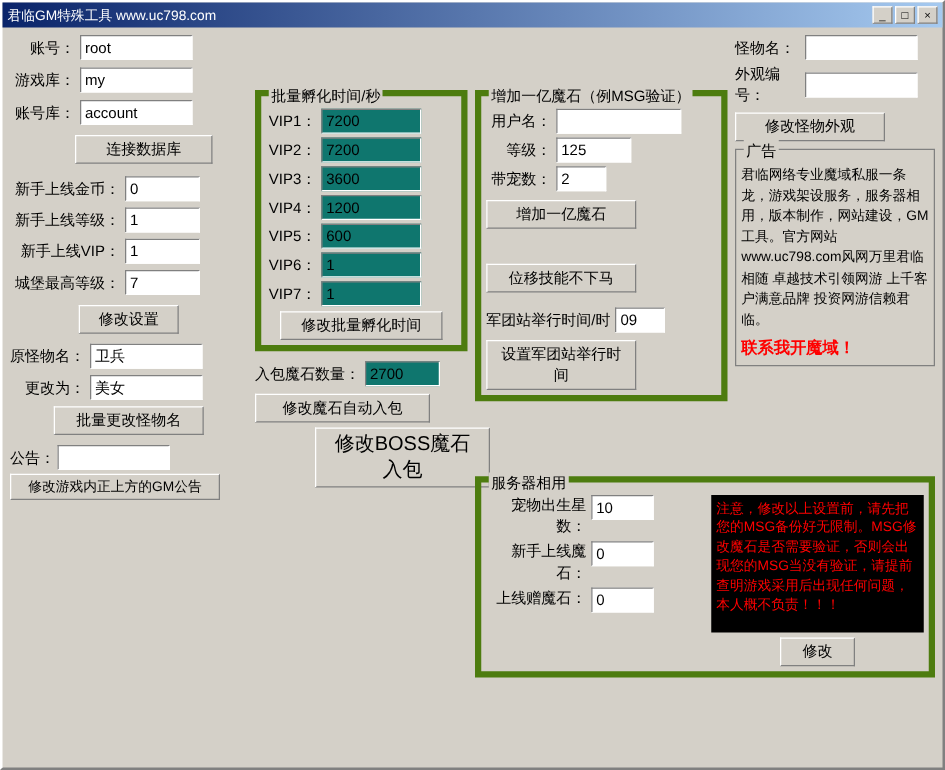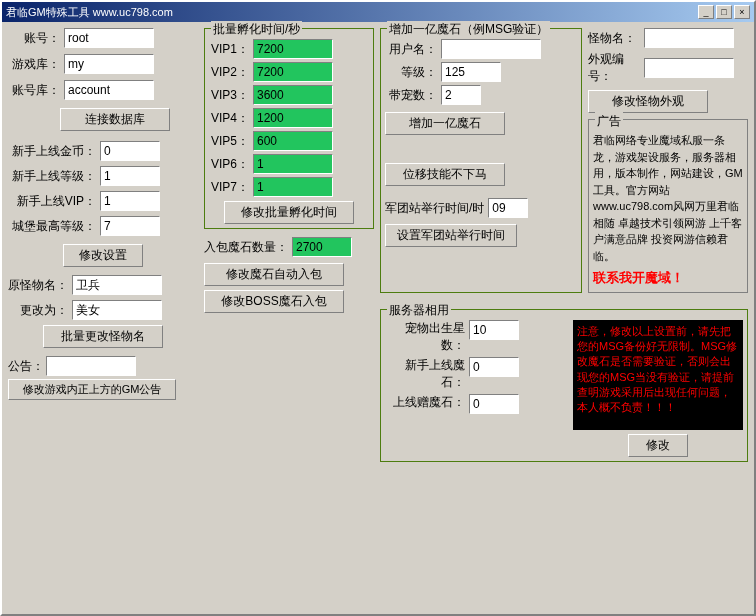--- a/index.html
+++ b/index.html
@@ -125,23 +125,24 @@
     }
     
     .mid-col {
       width: 170px;
       flex-shrink: 0;
       display: flex;
       flex-direction: column;
       gap: 4px;
     }
     .group-box {
-      border: 1px solid #4d7c0f;
+      border: 5px solid #4d7c0f;
       padding: 4px;
       position: relative;
+      margin-top: 44px;
     }
     .group-box-title {
       position: absolute;
       top: -8px;
       left: 6px;
       background: #d4d0c8;
       padding: 0 2px;
       font-size: 12px;
     }
     .vip-row {
@@ -155,21 +156,21 @@
       text-align: right;
     }
     .vip-input {
       width: 80px;
       height: 20px;
       border: 1px solid;
       border-top-color: #808080;
       border-left-color: #808080;
       border-right-color: #ffffff;
       border-bottom-color: #ffffff;
-      background: #22c55e;
+      background: #0f766e;
       padding: 1px 3px;
       font-size: 12px;
     }
     .entry-row {
       display: flex;
       align-items: center;
       gap: 4px;
       margin-top: 4px;
     }
     
@@ -231,21 +232,21 @@
       border: 1px solid;
       border-top-color: #808080;
       border-left-color: #808080;
       border-right-color: #ffffff;
       border-bottom-color: #ffffff;
       background: white;
       padding: 1px 3px;
       font-size: 12px;
     }
     .set-army-btn {
-      width: 132px;
+      width: 120px;
       margin-top: 3px;
     }
     .danger-left {
       flex: 1;
     }
     .danger-row {
       display: flex;
       gap: 4px;
       margin-bottom: 3px;
     }
@@ -426,21 +427,21 @@
           <button class="btn" style="width:130px;font-size:12px;">修改批量孵化时间</button>
         </div>
       </div>
 
       <div class="entry-row">
         <span>入包魔石数量：</span>
         <input class="vip-input" type="text" style="width: 60px;" id="entry-magic" value="2700">
       </div>
       <div style="display:flex;flex-direction:column;gap:4px;margin-top:2px;">
         <button class="btn" style="width:140px;font-size:12px;">修改魔石自动入包</button>
-        <button class="btn" style="width:140px;font-size:12px;">修改BOSS魔石入包</button>
+        <button class="btn" style="width:140px;font-size:16px;margin-left:48px;">修改BOSS魔石入包</button>
       </div>
     </div>
 
     <div class="right-col">
       <div class="top-right">
 
         <div class="group-box" style="padding-top:10px;flex:1;">
           <span class="group-box-title">增加一亿魔石（例MSG验证）</span>
           <div class="magic-row">
             <span class="magic-label">用户名：</span>

